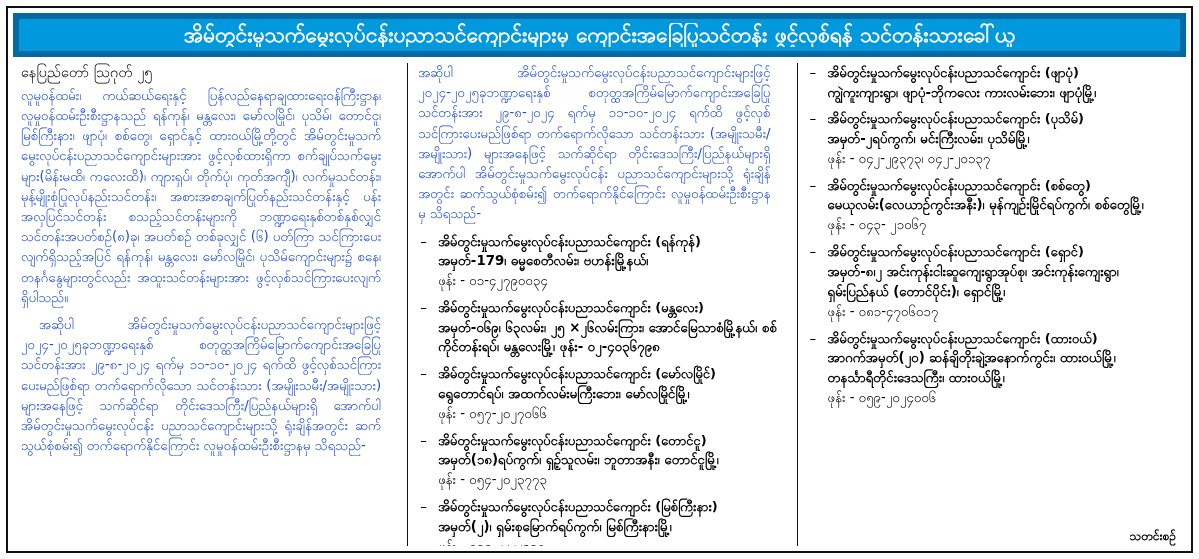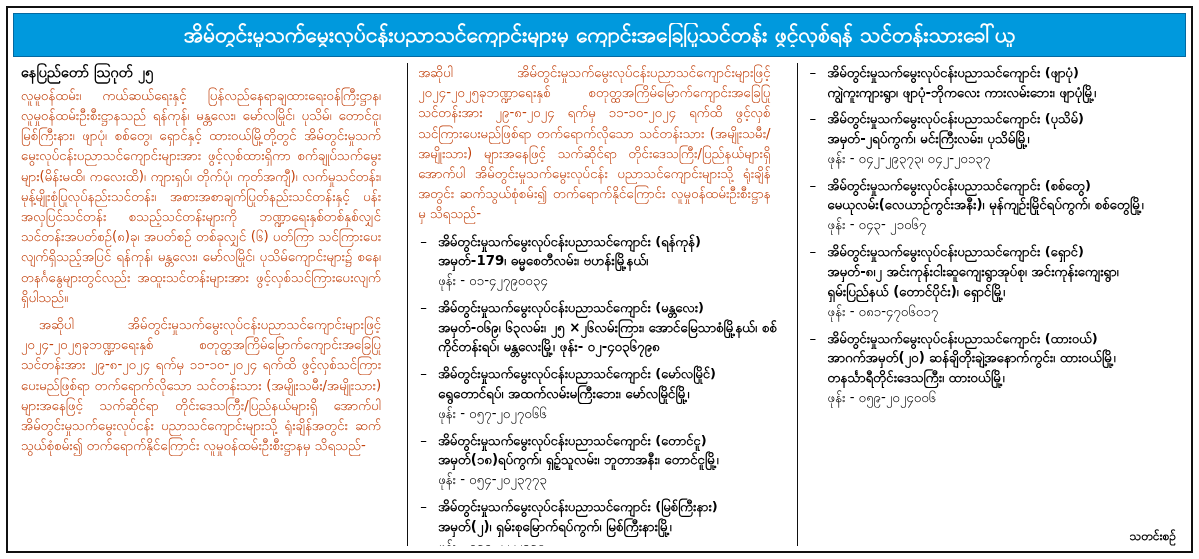--- a/index.html
+++ b/index.html
@@ -24,21 +24,21 @@
     height: 100%;
     border: 2px solid #111111;
     box-sizing: border-box;
     padding: 5px;
     display: flex;
     flex-direction: column;
   }
   
   .banner {
     background: #0099dd;
-    border: 1px solid #0369a1;
+    border: 6px solid #0369a1;
     box-sizing: border-box;
     height: 44px;
     display: flex;
     align-items: center;
     justify-content: center;
     padding: 0 8px;
     flex: none;
   }
   .banner-text {
     color: #ffffff;
@@ -63,29 +63,29 @@
     position: relative;
     padding: 0 10px;
     overflow: hidden;
   }
   .col.c1 { width: 33.6%; padding-left: 8px; }
   .col.c2 { width: 33.2%; border-left: 1px solid #111111; }
   .col.c3 { width: 33.2%; border-left: 1px solid #111111; }
 
   .date-line {
     font-size: 14.5px;
-    font-weight: bold;
+    font-weight: normal;
     color: #000;
     margin: 0 0 4px 0;
     line-height: 1.3;
   }
   p.body {
     font-size: 13.3px;
     line-height: 1.52;
-    color: #c2410c;
+    color: #1d4ed8;
     margin: 0 16px 7px 0;
     text-align: justify;
     text-justify: inter-word;
   }
   p.body.indent { text-indent: 18px; }
 
   
   ul.list {
     list-style: none;
     margin: 0;

